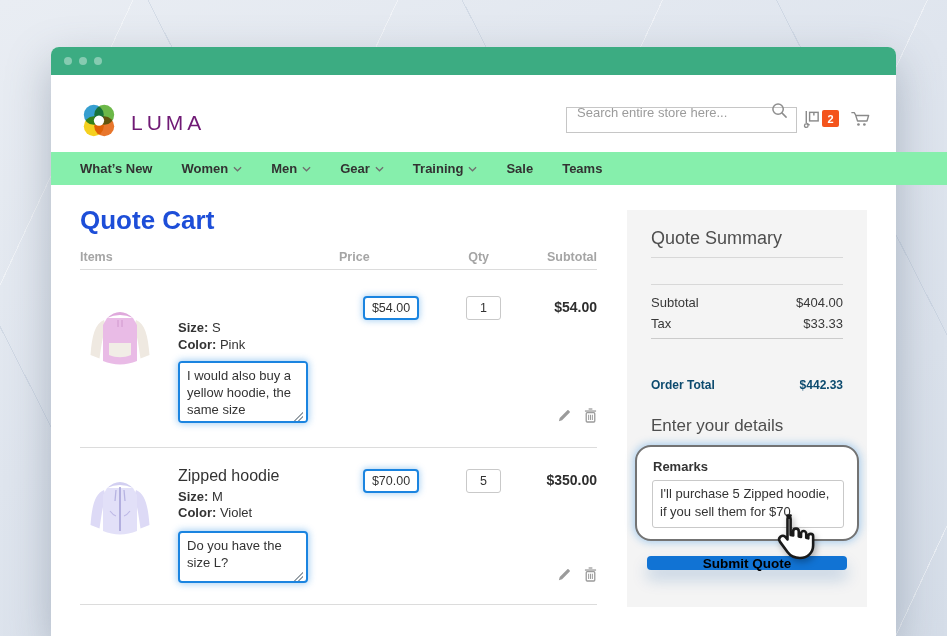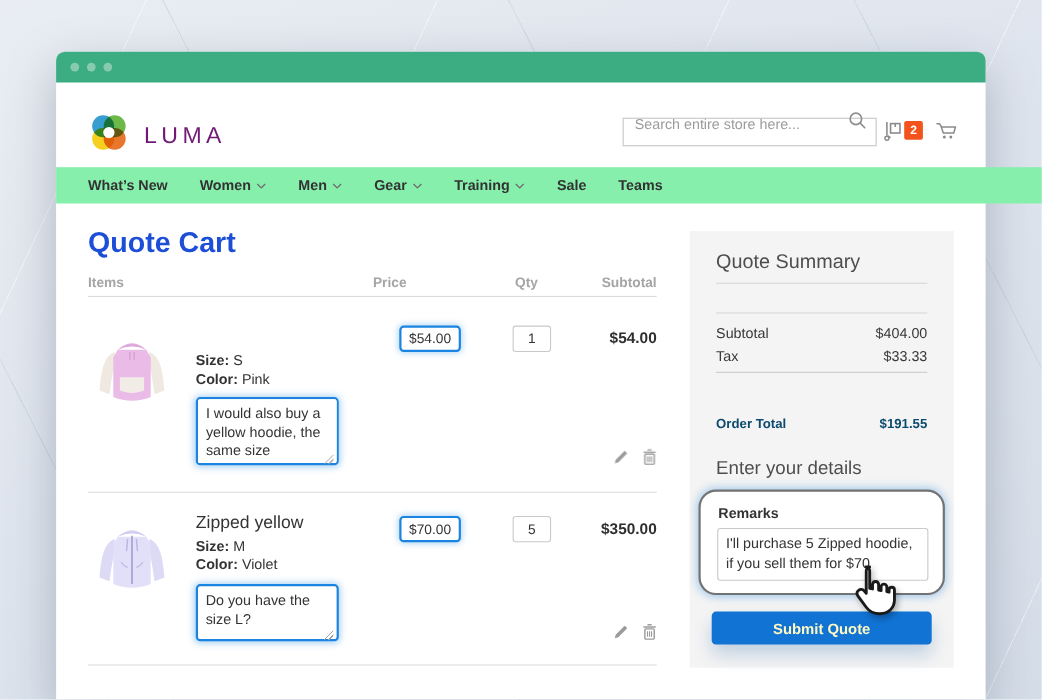--- a/index.html
+++ b/index.html
@@ -113,22 +113,22 @@
     box-shadow:0 0 8px 1px rgba(26,132,224,.38);
   }
   .remarks-lbl { position:absolute; left:16px; top:12px; font-size:13px; font-weight:700; color:#333; }
   .remarks-input {
     position:absolute; left:15px; top:33px; width:192px; height:48px;
     border:1px solid #c9c9c9; border-radius:3px; background:#fff;
     font-family:inherit; font-size:13px; color:#333; line-height:1.35;
     padding:4px 7px; resize:none; outline:none;
   }
   .submit-btn {
-    position:absolute; left:20px; top:346px; width:200px; height:30px;
-    background:#1173d4; color:#fef9c3; border:none; border-radius:4px;
+    position:absolute; left:20px; top:346px; width:200px; height:14px;
+    background:#1173d4; color:#000000; border:none; border-radius:4px;
     font-family:inherit; font-size:13.5px; font-weight:700; cursor:pointer;
     box-shadow:0 9px 16px rgba(10,80,160,.22);
   }
   .cursor { position:absolute; left:769px; top:512px; z-index:20; filter:drop-shadow(2px 3px 3px rgba(0,0,0,.28)); }
 </style>
 </head>
 <body>
 
 <div class="stage">
   <div class="window">
@@ -266,21 +266,21 @@
         <path d="M24 23 C15 27 12 38 10.5 58 l9 3.5 c2-13 3-23 6.5-31 z" fill="#dddaf6"></path>
         <path d="M56 23 C65 27 68 38 69.5 58 l-9 3.5 c-2-13 -3-23 -6.5-31 z" fill="#dddaf6"></path>
         <path d="M27 21 h26 l4 7 v36 c-11 4.5 -23 4.5 -34 0 V28 z" fill="#e2e0f8"></path>
         <path d="M27 21 Q40 9 53 21 Q40 15 27 21 z" fill="#d2cff1"></path>
         <line x1="40" y1="20" x2="40" y2="64" stroke="#a7a3d8" stroke-width="1.6"></line>
         <line x1="36" y1="23" x2="35" y2="34" stroke="#b7b3e2" stroke-width="1.3"></line>
         <line x1="44" y1="23" x2="45" y2="34" stroke="#b7b3e2" stroke-width="1.3"></line>
         <path d="M30 44 q3 4 6 5 M50 44 q-3 4 -6 5" fill="none" stroke="#beb9e6" stroke-width="1.2"></path>
       </svg>
     </div>
-    <div class="ptitle" style="top:420px">Zipped yellow</div>
+    <div class="ptitle" style="top:420px">Zipped hoodie</div>
     <div class="pattr" style="top:442px"><b>Size:</b>&nbsp;<span>M</span></div>
     <div class="pattr" style="top:458px"><b>Color:</b>&nbsp;<span>Violet</span></div>
     <div class="note-wrap" style="top:484px">
       <textarea class="note" style="height: 52px;">Do you have the size L?</textarea>
       <span class="grip"></span>
     </div>
     <input class="price-input" style="top: 422px;" value="$70.00">
     <input class="qty-input" style="top: 422px;" value="5">
     <div class="subtotal" style="top:425px">$350.00</div>
     <span class="row-act" style="left:506px;top:520px">
@@ -309,21 +309,21 @@
         <span>Subtotal</span>
         <span>$404.00</span>
       </div>
       <div class="sumrow sr-2">
         <span>Tax</span>
         <span>$33.33</span>
       </div>
       <div class="p-line pl-3"></div>
       <div class="totalrow">
         <span>Order Total</span>
-        <span>$191.55</span>
+        <span>$442.33</span>
       </div>
 
       <div class="p-title2">Enter your details</div>
       <div class="remarks-card">
         <div class="remarks-lbl">Remarks</div>
         <textarea class="remarks-input" style="">I'll purchase 5 Zipped hoodie, if you sell them for $70</textarea>
       </div>
       <button class="submit-btn">Submit Quote</button>
     </div>
 

